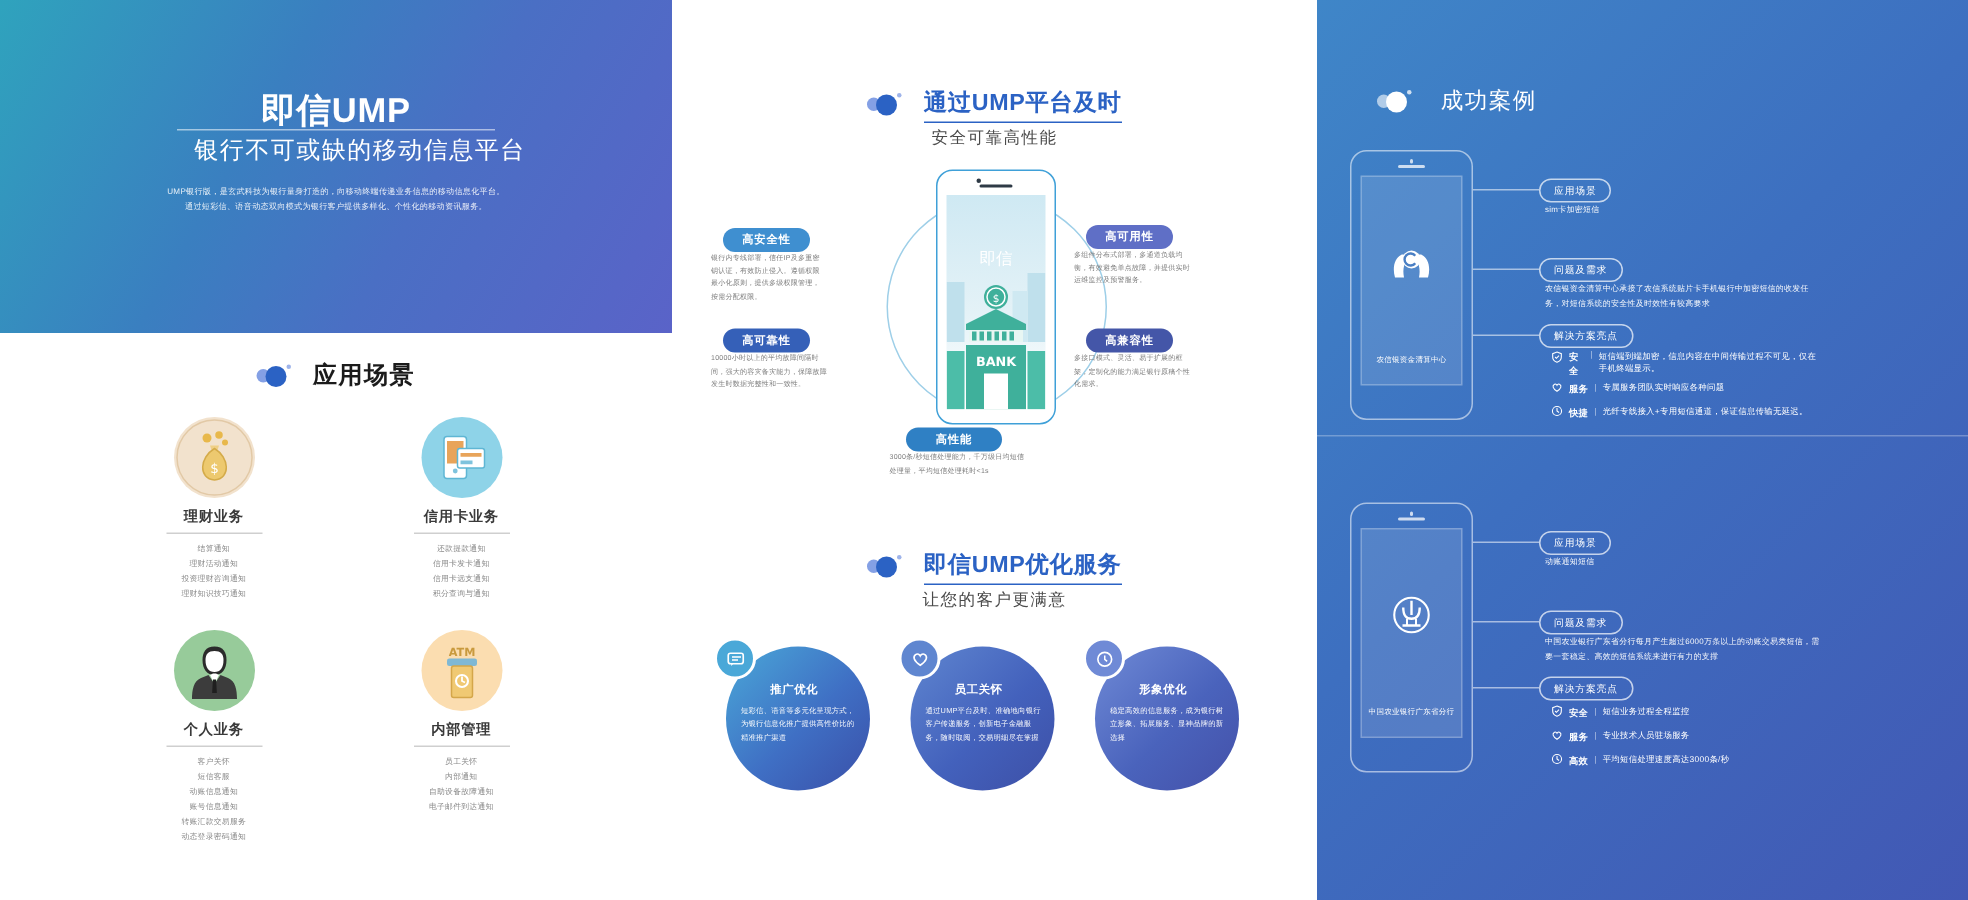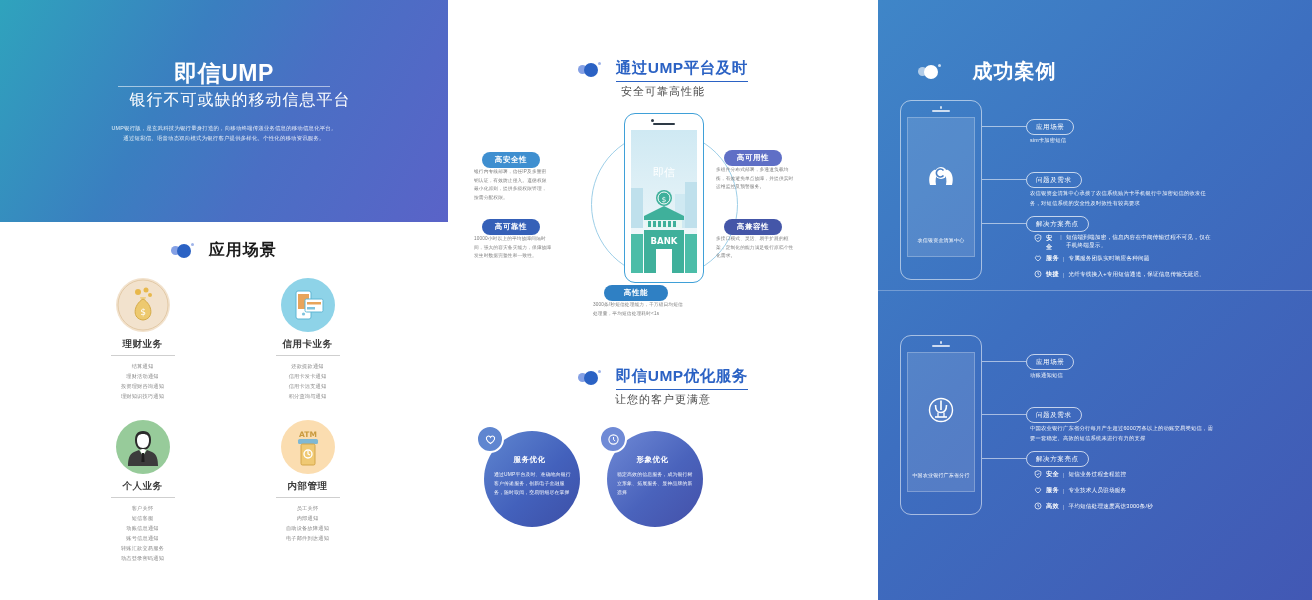--- a/index.html
+++ b/index.html
@@ -107,22 +107,22 @@
   .badge.deep{background:#3560b8;}
   .badge.navy{background:#4456a8;}
   .badge.cyan{background:#2f80c4;}
   .ftxt{position:absolute;font-size:4.7px;line-height:1.85;color:#7d7d7d;letter-spacing:.15px;}
 
   
   .col-right{position:relative;width:434px;height:600px;
     background:linear-gradient(135deg,#3f86c8 0%,#3d6fc0 45%,#4258b4 100%);}
   .case-head{position:absolute;left:40px;top:58px;}
   .case-title{
-    display:inline-block;vertical-align:middle;margin-left:24px;
-    font-size:20px;font-weight:bold;color:#ffffff;letter-spacing:1px;
+    display:inline-block;vertical-align:middle;margin-left:12px;
+    font-size:15px;font-weight:normal;color:#ffffff;letter-spacing:1px;
   }
   .divider-h{position:absolute;left:0;right:0;height:1px;background:rgba(255,255,255,.28);}
   .rphone{
     position:absolute;width:80px;height:178px;border:1px solid rgba(255,255,255,.55);
     border-radius:11px;
   }
   .rphone .scr{
     position:absolute;left:6px;top:16px;right:6px;bottom:22px;
     background:rgba(255,255,255,.12);border:1px solid rgba(255,255,255,.25);
   }
@@ -298,29 +298,41 @@
     <div class="ftxt" style="left:145px;top:301px;width:90px;text-align:left;">3000条/秒短信处理能力，千万级日均短信处理量，平均短信处理耗时&lt;1s</div>
 
     <div class="sec-head" style="top:366px;">
       <span class="dot-mark"><i class="s"></i><i class="b"></i><i class="t"></i></span>
       <span class="sec-title">即信UMP优化服务</span>
     </div>
     <div class="sec-sub" style="top:392px;">让您的客户更满意</div>
 
     <div style="position:absolute;left:28px;top:425px;width:380px;display:flex;gap:16px;">
 
+      <div style="position:relative;width:107px;height:100px;">
+        <div style="position:absolute;left:8px;top:6px;width:96px;height:96px;border-radius:50%;background:linear-gradient(135deg,#4aa8d8 0%,#3f6fc4 55%,#3a4fa8 100%);"></div>
+        <div style="position:absolute;left:0;top:0;width:24px;height:24px;border-radius:50%;background:#4aa8d8;border:2px solid #fff;display:flex;align-items:center;justify-content:center;">
+          <svg width="13" height="13" viewBox="0 0 13 13">
+              <rect x="1.5" y="2.5" width="10" height="7" rx="1.5" fill="none" stroke="#fff" stroke-width="1.1"></rect>
+              <path d="M3.5 11 L5 9.3 L3.5 9.3 z" fill="#fff"></path>
+              <path d="M4 5 h6 M4 7 h4" stroke="#fff" stroke-width=".9"></path>
+            </svg>
+        </div>
+        <div style="position:absolute;left:0;right:0;top:30px;text-align:center;color:#fff;font-size:7.5px;font-weight:bold;letter-spacing:.5px;">推广优化</div>
+        <div style="position:absolute;left:18px;width:78px;top:45px;color:rgba(255,255,255,.95);font-size:4.9px;line-height:1.85;letter-spacing:.15px;">短彩信、语音等多元化呈现方式，为银行信息化推广提供高性价比的精准推广渠道</div>
+      </div>
 
       <div style="position:relative;width:107px;height:100px;">
         <div style="position:absolute;left:8px;top:6px;width:96px;height:96px;border-radius:50%;background:linear-gradient(135deg,#5f86d0 0%,#4361bc 55%,#3d4fa6 100%);"></div>
         <div style="position:absolute;left:0;top:0;width:24px;height:24px;border-radius:50%;background:#5f86d0;border:2px solid #fff;display:flex;align-items:center;justify-content:center;">
           <svg width="13" height="13" viewBox="0 0 13 13">
               <path d="M6.5 10.5 C2 7.5 1.5 4.8 3.4 3.4 C4.8 2.4 6 3.4 6.5 4.3 C7 3.4 8.2 2.4 9.6 3.4 C11.5 4.8 11 7.5 6.5 10.5 z" fill="none" stroke="#fff" stroke-width="1.1"></path>
             </svg>
         </div>
-        <div style="position:absolute;left:0;right:0;top:30px;text-align:center;color:#fff;font-size:7.5px;font-weight:bold;letter-spacing:.5px;">服务优化</div>
+        <div style="position:absolute;left:0;right:0;top:30px;text-align:center;color:#fff;font-size:7.5px;font-weight:bold;letter-spacing:.5px;">员工关怀</div>
         <div style="position:absolute;left:18px;width:78px;top:45px;color:rgba(255,255,255,.95);font-size:4.9px;line-height:1.85;letter-spacing:.15px;">通过UMP平台及时、准确地向银行客户传递服务，创新电子金融服务，随时取阅，交易明细尽在掌握</div>
       </div>
 
       <div style="position:relative;width:107px;height:100px;">
         <div style="position:absolute;left:8px;top:6px;width:96px;height:96px;border-radius:50%;background:linear-gradient(135deg,#6f8ad6 0%,#4a63bc 55%,#4450a8 100%);"></div>
         <div style="position:absolute;left:0;top:0;width:24px;height:24px;border-radius:50%;background:#6f8ad6;border:2px solid #fff;display:flex;align-items:center;justify-content:center;">
           <svg width="13" height="13" viewBox="0 0 13 13">
               <circle cx="6.5" cy="6.5" r="4.6" fill="none" stroke="#fff" stroke-width="1.1"></circle>
               <path d="M6.5 4 v2.6 l1.6 1.3" stroke="#fff" stroke-width="1" fill="none"></path>
             </svg>

